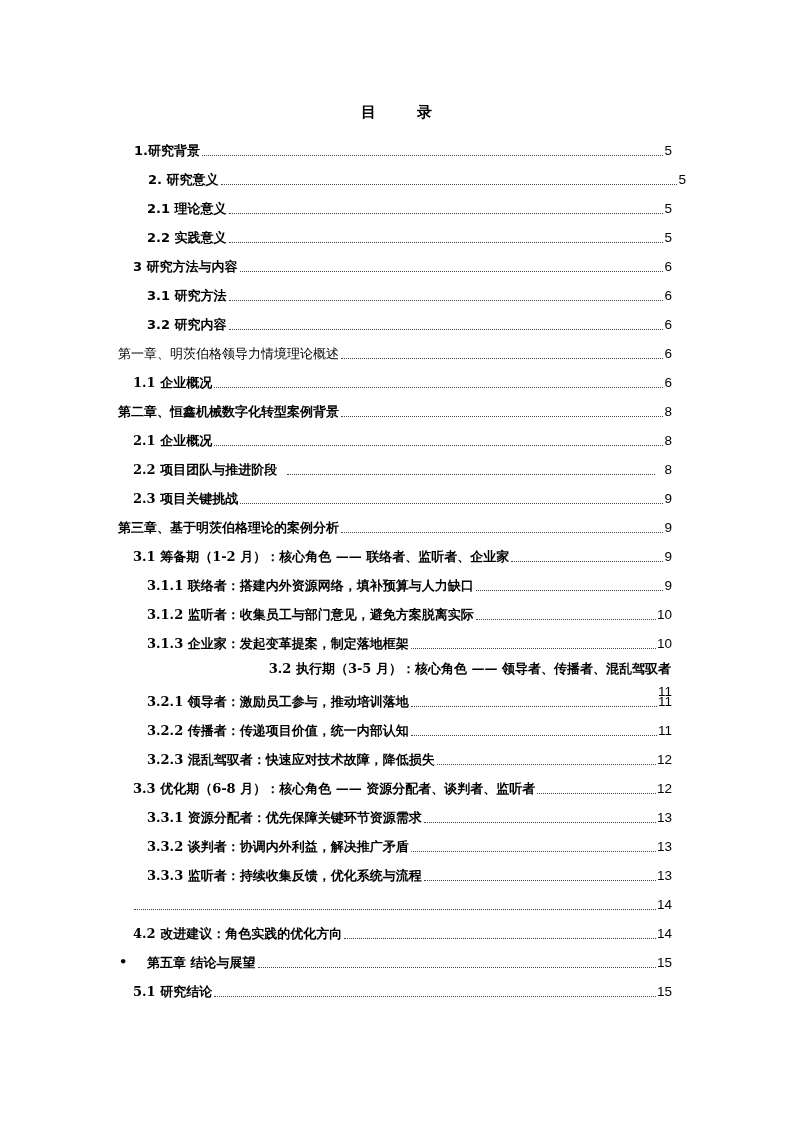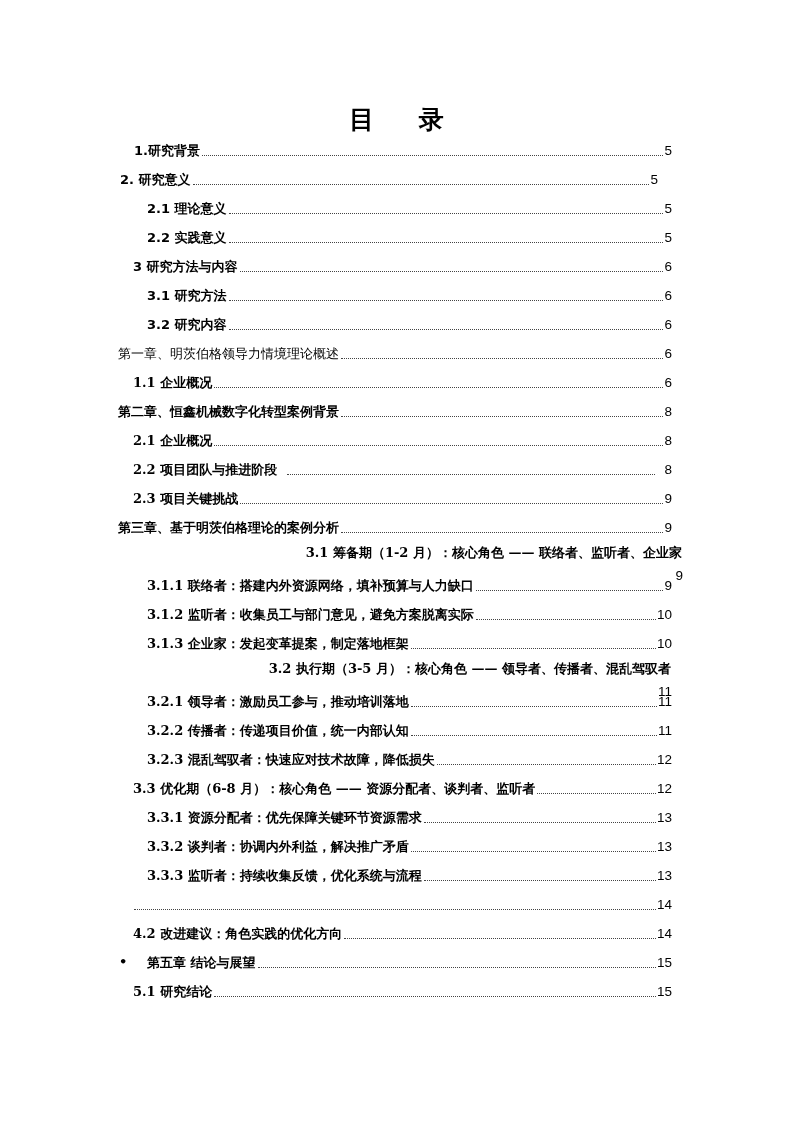--- a/index.html
+++ b/index.html
@@ -1,19 +1,19 @@
 <!DOCTYPE html>
 <html><head>
   <meta charset="utf-8">
   <style>
     html, body { margin: 0; padding: 0; background: #ffffff; }
     body { width: 793px; height: 1122px; position: relative; overflow: hidden;
            font-family: "DejaVu Sans", "Liberation Sans", sans-serif; color: #000; }
     .title { position: absolute; top: 103px; left: 0; width: 793px; text-align: center;
-             font-size: 25px; font-weight: bold; letter-spacing: 18px; text-indent: 18px; }
+             font-size: 15px; font-weight: bold; letter-spacing: 18px; text-indent: 18px; }
     .toc { position: absolute; top: 138px; left: 0; width: 793px; }
     .row { position: absolute; left: 0; height: 22px; display: flex; align-items: flex-end;
            font-size: 13px; line-height: 18px; }
     .row .label { white-space: nowrap; padding-right: 1px; }
     .row .leader { flex: 1; border-bottom: 1px dotted #444; margin-bottom: 4px; margin-left: 1px; margin-right: 1px; height: 1px; }
     .row .page { white-space: nowrap; font-family: "Liberation Sans", sans-serif; font-size: 13.5px; }
     .bold .label { font-weight: bold; }
     .normal .label { font-weight: normal; text-align: center; }
     .serif .label { font-family: "DejaVu Serif", "Liberation Serif", serif; }
     .bullet { position: absolute; font-size: 13px; font-weight: bold; }
@@ -22,21 +22,21 @@
 <body>
 
 <div class="title">目  录</div>
 
 <div class="toc">
   <div class="row bold" style="top:0px; left:134px; width:538px;">
       <span class="label">1.研究背景</span>
       <span class="leader"></span>
       <span class="page">5</span>
     </div>
-  <div class="row bold" style="top:29px; left:120px; width:538px;text-align:center;">
+  <div class="row bold" style="top:29px; left:148px; width:538px;text-align:center;">
       <span class="label">2. 研究意义</span>
       <span class="leader"></span>
       <span class="page">5</span>
     </div>
   <div class="row bold" style="top:58px; left:147px; width:525px;">
       <span class="label">2.1  理论意义</span>
       <span class="leader"></span>
       <span class="page">5</span>
     </div>
   <div class="row bold" style="top:87px; left:147px; width:525px;">
@@ -87,21 +87,21 @@
   <div class="row bold serif" style="top:348px; left:133px; width:539px;">
       <span class="label">2.3 项目关键挑战</span>
       <span class="leader"></span>
       <span class="page">9</span>
     </div>
   <div class="row bold serif" style="top:377px; left:118px; width:554px;">
       <span class="label">第三章、基于明茨伯格理论的案例分析</span>
       <span class="leader"></span>
       <span class="page">9</span>
     </div>
-  <div class="row bold serif" style="top:406px; left:144px; width:539px;flex-direction:column;">
+  <div class="row bold serif" style="top:406px; left:133px; width:539px;">
       <span class="label">3.1 筹备期（1-2 月）：核心角色 —— 联络者、监听者、企业家</span>
       <span class="leader"></span>
       <span class="page">9</span>
     </div>
   <div class="row bold serif" style="top:435px; left:147px; width:525px;">
       <span class="label">3.1.1 联络者：搭建内外资源网络，填补预算与人力缺口</span>
       <span class="leader"></span>
       <span class="page">9</span>
     </div>
   <div class="row bold serif" style="top:464px; left:147px; width:525px;">

